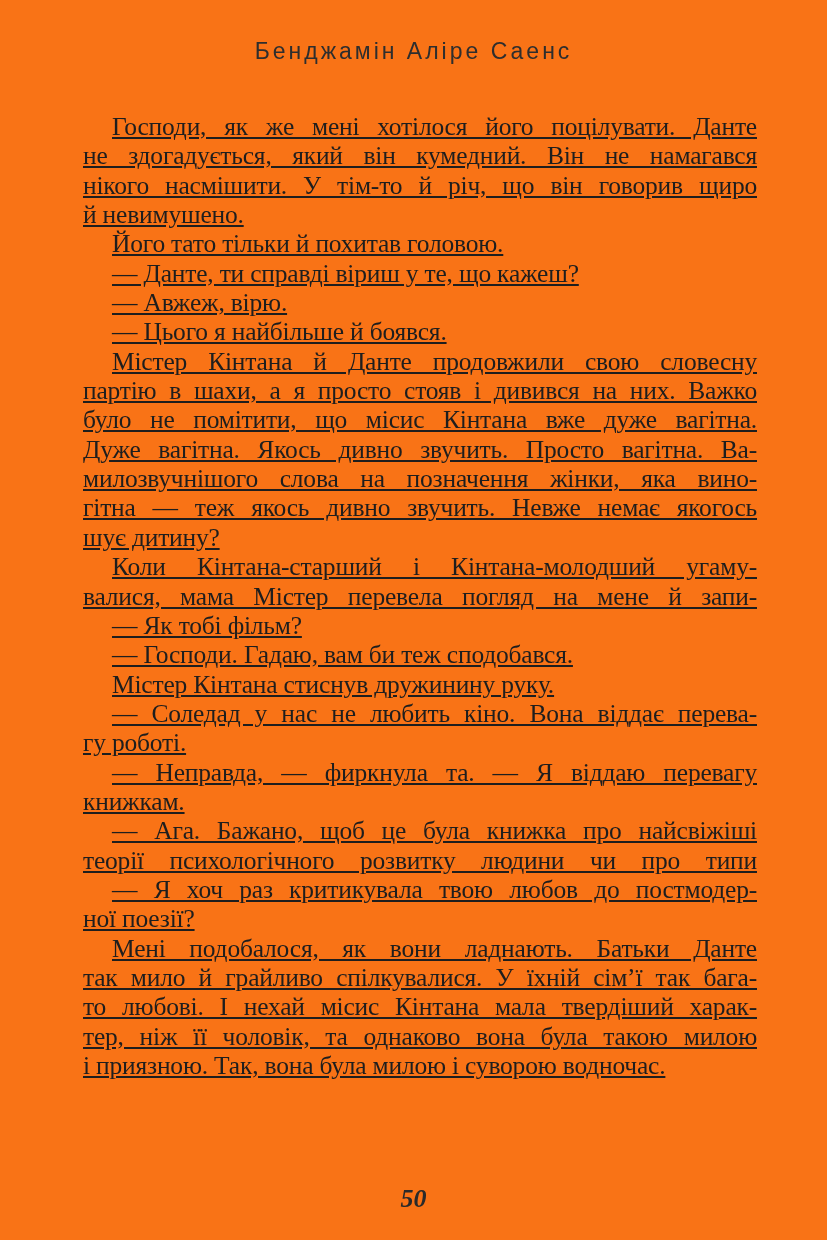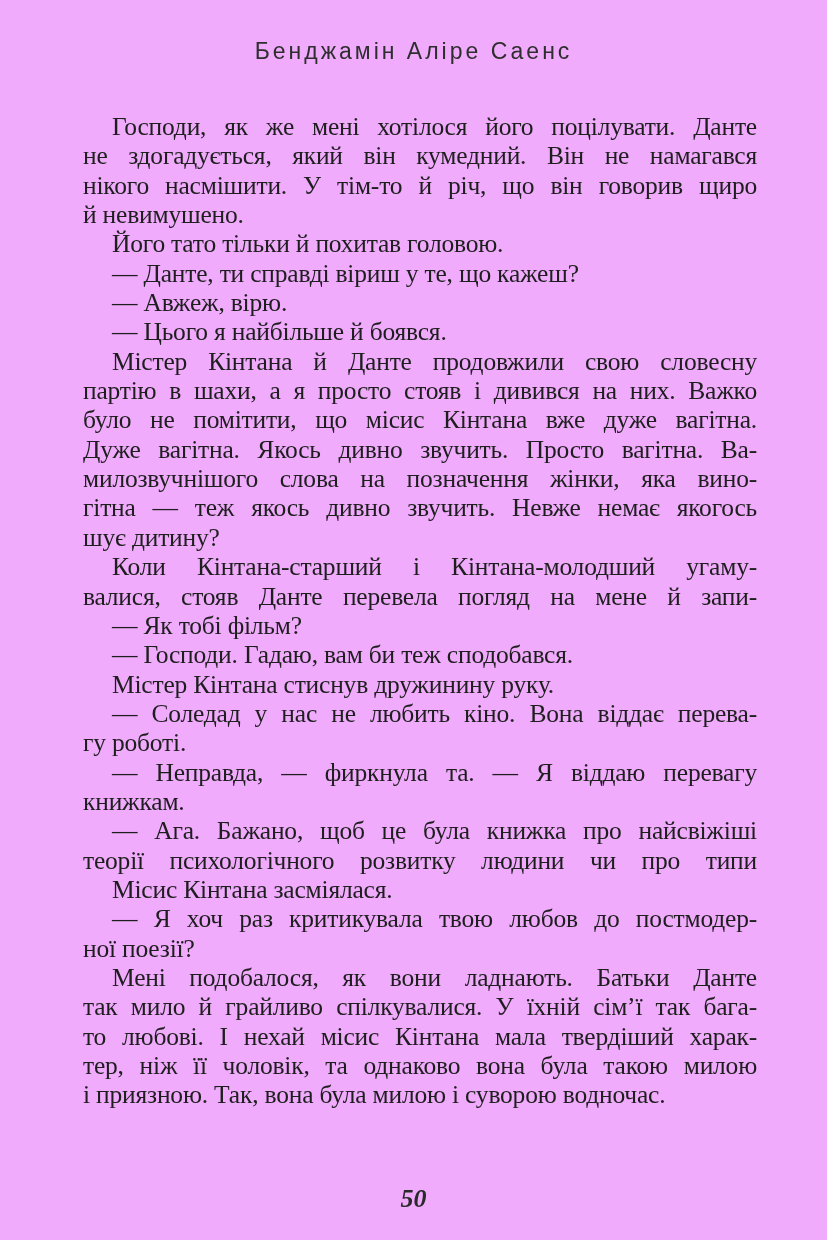--- a/index.html
+++ b/index.html
@@ -5,21 +5,21 @@
   html, body {
     margin: 0;
     padding: 0;
     background: #e8e8e8;
   }
   .page {
     position: relative;
     width: 827px;
     height: 1240px;
     margin: 0 auto;
-    background: #f0abfc;
+    background: #f97316;
     overflow: hidden;
     font-family: "Liberation Serif", "DejaVu Serif", serif;
     color: #1e1e1e;
   }
   .running-header {
     position: absolute;
     top: 38px;
     left: 0;
     right: 0;
     text-align: center;
@@ -27,20 +27,21 @@
     font-size: 23px;
     font-weight: 400;
     letter-spacing: 3px;
     color: #2e2e2e;
   }
   .body-text {
     position: absolute;
     left: 83px;
     top: 112px;
     width: 674px;
+    text-decoration: underline;
   }
   .paragraph {
     margin: 0;
     padding: 0;
   }
   .line {
     font-size: 25.5px;
     line-height: 29.35px;
     height: 29.35px;
     letter-spacing: -0.2px;
@@ -96,21 +97,21 @@
         <div class="line indent justify">Містер Кінтана й Данте продовжили свою словесну</div>
         <div class="line justify">партію в шахи, а я просто стояв і дивився на них. Важко</div>
         <div class="line justify">було не помітити, що місис Кінтана вже дуже вагітна.</div>
         <div class="line justify">Дуже вагітна. Якось дивно звучить. Просто вагітна. Ва-</div>
         <div class="line justify">милозвучнішого слова на позначення жінки, яка вино-</div>
         <div class="line justify">гітна — теж якось дивно звучить. Невже немає якогось</div>
         <div class="line">шує дитину?</div>
       </div>
       <div class="paragraph">
         <div class="line indent justify">Коли Кінтана-старший і Кінтана-молодший угаму-</div>
-        <div class="line justify">валися, стояв Данте перевела погляд на мене й запи-</div>
+        <div class="line justify">валися, мама Містер перевела погляд на мене й запи-</div>
       </div>
       <div class="paragraph">
         <div class="line indent">— Як тобі фільм?</div>
       </div>
       <div class="paragraph">
         <div class="line indent">— Господи. Гадаю, вам би теж сподобався.</div>
       </div>
       <div class="paragraph">
         <div class="line indent">Містер Кінтана стиснув дружинину руку.</div>
       </div>
@@ -120,23 +121,20 @@
       </div>
       <div class="paragraph">
         <div class="line indent justify">— Неправда, — фиркнула та. — Я віддаю перевагу</div>
         <div class="line">книжкам.</div>
       </div>
       <div class="paragraph">
         <div class="line indent justify">— Ага. Бажано, щоб це була книжка про найсвіжіші</div>
         <div class="line justify">теорії психологічного розвитку людини чи про типи</div>
       </div>
       <div class="paragraph">
-        <div class="line indent">Місис Кінтана засміялася.</div>
-      </div>
-      <div class="paragraph">
         <div class="line indent justify">— Я хоч раз критикувала твою любов до постмодер-</div>
         <div class="line">ної поезії?</div>
       </div>
       <div class="paragraph">
         <div class="line indent justify">Мені подобалося, як вони ладнають. Батьки Данте</div>
         <div class="line justify">так мило й грайливо спілкувалися. У їхній сім’ї так бага-</div>
         <div class="line justify">то любові. І нехай місис Кінтана мала твердіший харак-</div>
         <div class="line justify">тер, ніж її чоловік, та однаково вона була такою милою</div>
         <div class="line">і приязною. Так, вона була милою і суворою водночас.</div>
       </div>

